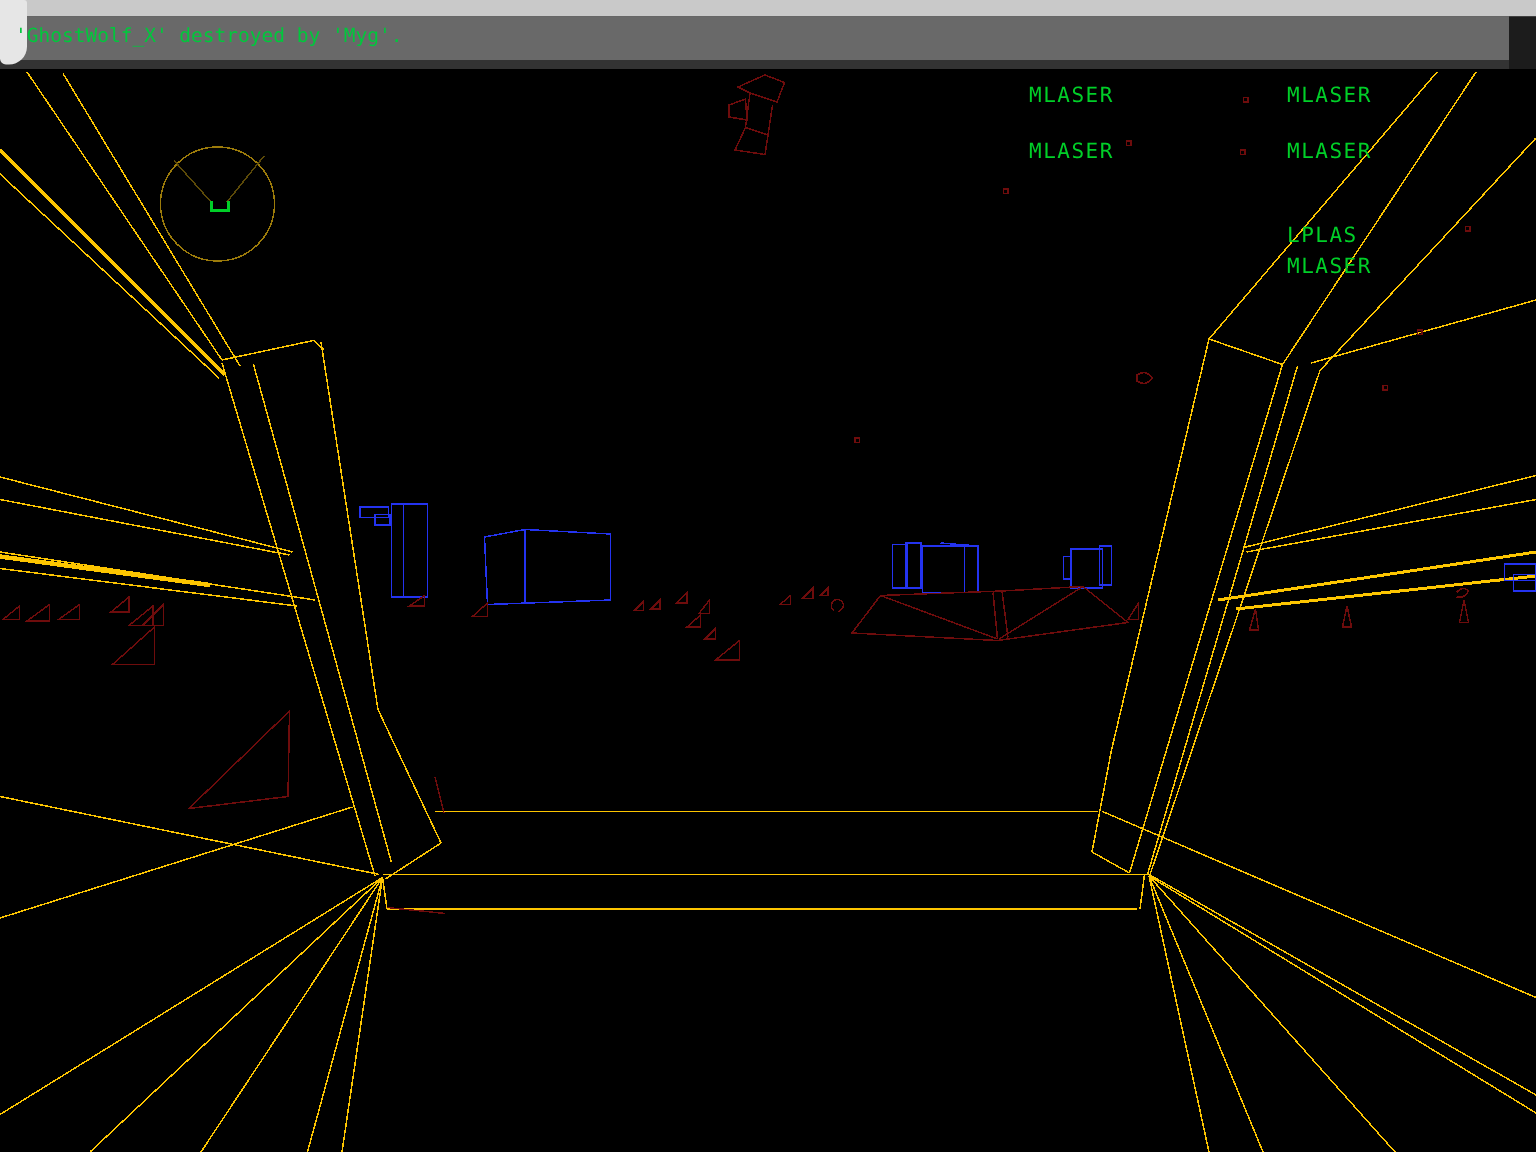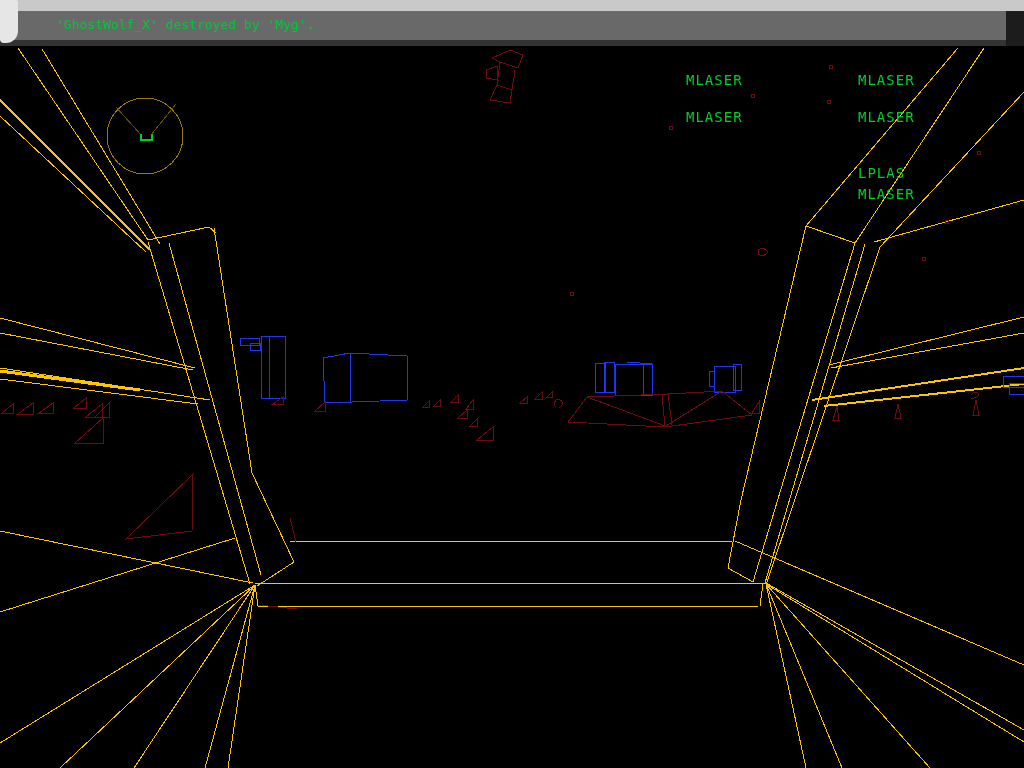--- a/index.html
+++ b/index.html
@@ -5,36 +5,36 @@
   html,body{margin:0;padding:0;background:#000;width:1024px;height:768px;overflow:hidden;}
   body{font-family:"DejaVu Sans Mono", monospace;position:relative;}
 
   
   .titlebar{position:absolute;left:0;top:0;width:1024px;height:46px;background:#000;}
   .titlebar .topstrip{position:absolute;left:0;top:0;width:1024px;height:11px;background:var(--bar-light);}
   .titlebar .msgbar{position:absolute;left:0;top:11px;width:1006px;height:29px;background:var(--bar-gray);}
   .titlebar .rightend{position:absolute;left:1006px;top:11px;width:18px;height:35px;background:#1c1c1c;}
   .titlebar .bottomstrip{position:absolute;left:0;top:40px;width:1006px;height:6px;background:#333;}
   .titlebar .leftcap{position:absolute;left:0;top:0;width:18px;height:43px;background:#e6e6e6;border-radius:0 2px 12px 4px;}
-  .titlebar .msgtext{position:absolute;left:10px;top:17px;font-size:13px;letter-spacing:0px;color:var(--msg-green);white-space:pre;margin-left:46px;}
+  .titlebar .msgtext{position:absolute;left:10px;top:17px;font-size:13px;letter-spacing:0px;color:var(--msg-green);white-space:pre;}
 
   
   .viewport{position:absolute;left:0;top:0;width:1024px;height:768px;}
   svg{position:absolute;left:0;top:0;}
   .wire-y{stroke:var(--wire-yellow);stroke-width:1;fill:none;}
   .wire-y2{stroke:var(--wire-yellow);stroke-width:2;fill:none;}
   .wire-y3{stroke:var(--wire-yellow);stroke-width:3;fill:none;}
   .wire-dim{stroke:var(--reticle-yellow);stroke-width:1;fill:none;}
   .wire-v{stroke:var(--lead-olive);stroke-width:1;fill:none;}
   .wire-b{stroke:var(--wire-blue);stroke-width:1;fill:none;}
   .wire-r{stroke:var(--wire-red);stroke-width:1;fill:none;}
   .wire-g{stroke:var(--hud-green);stroke-width:2;fill:none;}
 
   
-  .wpn{position:absolute;font-size:14px;color:var(--hud-green);letter-spacing:1px;white-space:pre;margin-top:16px;}
+  .wpn{position:absolute;font-size:14px;color:var(--hud-green);letter-spacing:1px;white-space:pre;}
   .wl0{left:686px;top:56px;}  .wl1{left:686px;top:93px;}
   .wr0{left:858px;top:56px;}  .wr1{left:858px;top:93px;}
   .wr2{left:858px;top:149px;} .wr3{left:858px;top:170px;}
 </style>
 </head>
 <body>
 
 <div class="viewport">
   <svg width="1024" height="768" viewBox="0 0 1024 768" shape-rendering="crispEdges">
 

